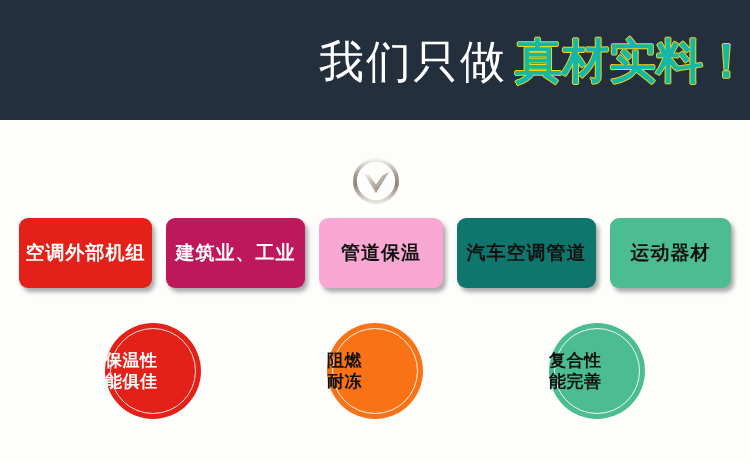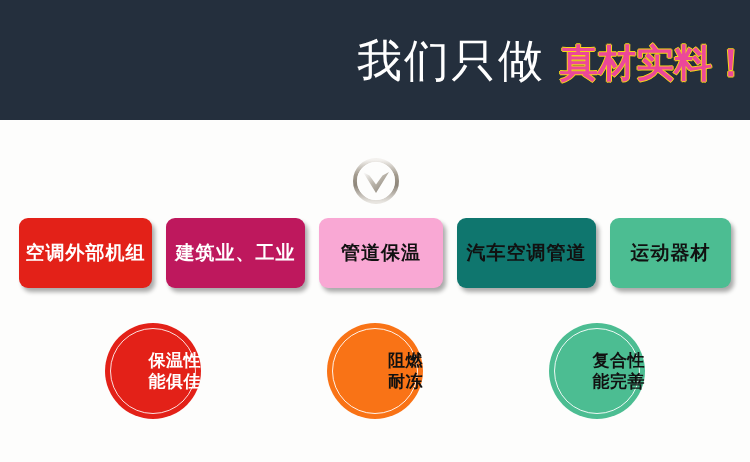--- a/index.html
+++ b/index.html
@@ -41,25 +41,25 @@
     align-items: baseline;
   }
   .title-light {
     color: #ffffff;
     font-size: 45px;
     font-weight: 400;
     letter-spacing: 2px;
     font-family: "DejaVu Sans", "Liberation Sans", sans-serif;
   }
   .title-strong {
-    color: #ec4899;
-    font-size: 38px;
+    color: #14b8a6;
+    font-size: 47px;
     font-weight: 900;
     letter-spacing: 0px;
-    margin-left: 15px;
+    margin-left: 8px;
     font-family: "DejaVu Sans", "Liberation Sans", sans-serif;
     text-shadow: 1px 0 0 #f5d518, -1px 0 0 #f5d518, 0 1px 0 #f5d518, 0 -1px 0 #f5d518;
   }
 
   
   .chevron-badge {
     position: absolute;
     left: 352px;
     top: 157px;
     width: 48px;
@@ -114,21 +114,21 @@
     justify-content: space-between;
     align-items: center;
   }
   .circle {
     position: relative;
     width: 96px;
     height: 96px;
     border-radius: 50%;
     display: flex;
     align-items: center;
-    justify-content: flex-end;
+    justify-content: flex-start;
   }
   .circle::after {
     content: "";
     position: absolute;
     left: 5px;
     top: 5px;
     right: 5px;
     bottom: 5px;
     border-radius: 50%;
     border: 1px solid rgba(255,255,255,0.85);

